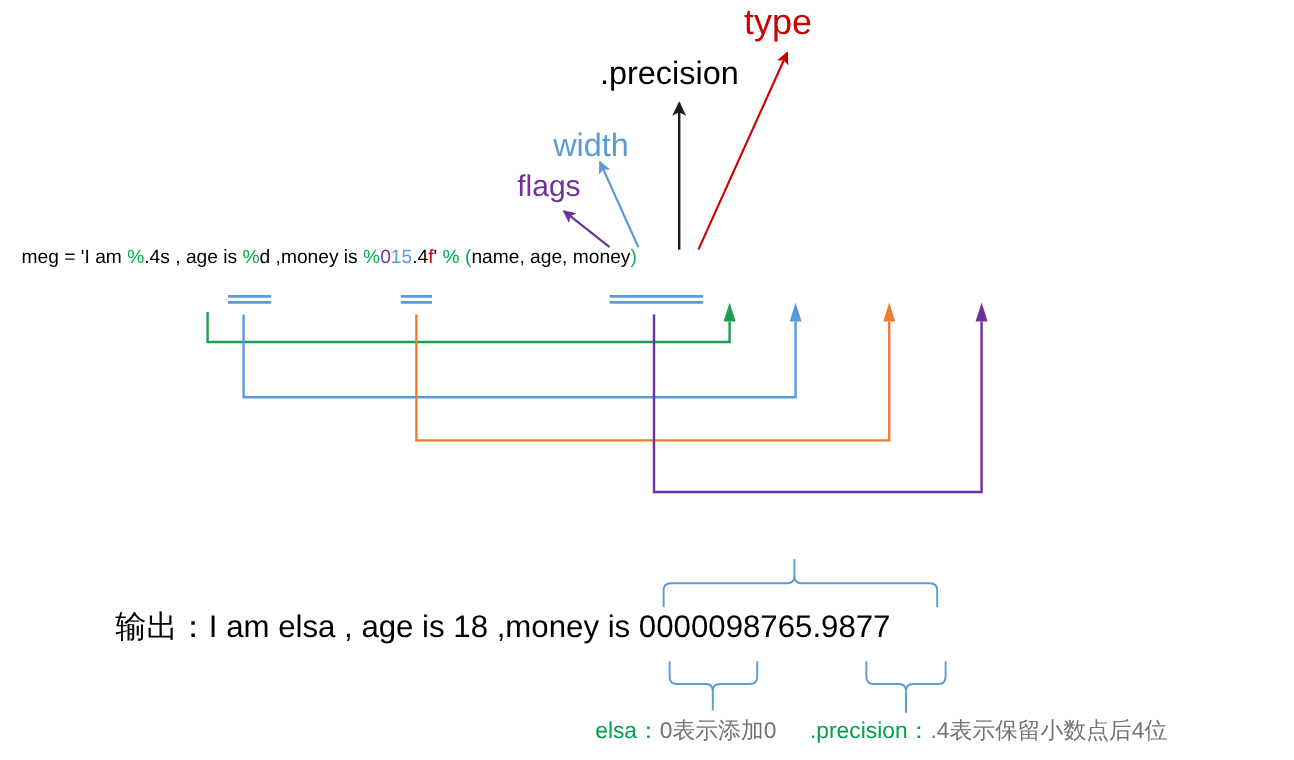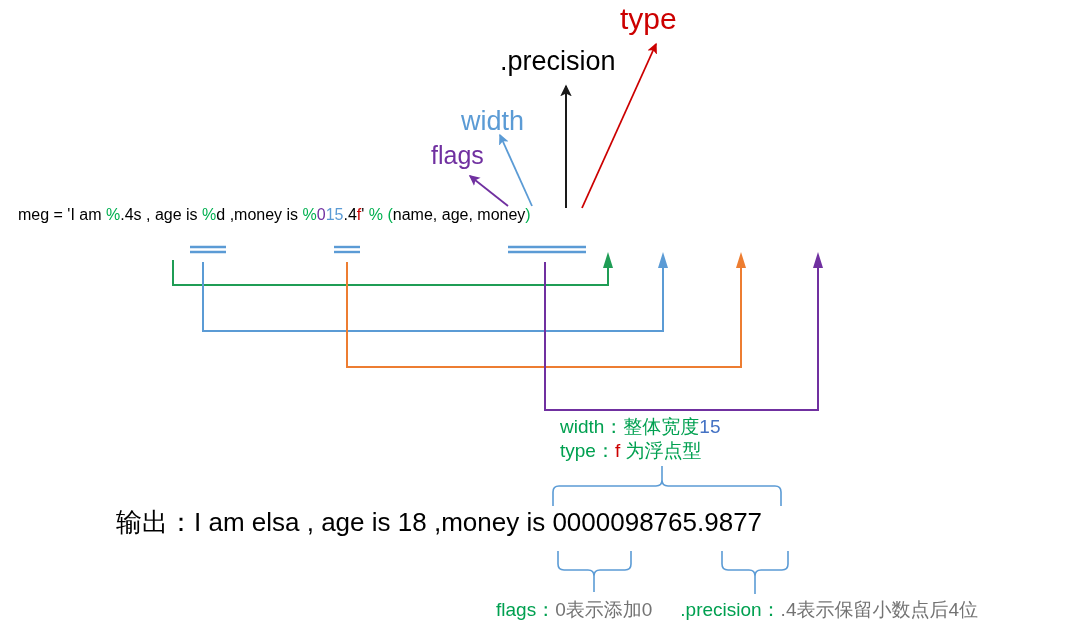--- a/index.html
+++ b/index.html
@@ -62,21 +62,20 @@
   .c-red    { color: #cc0000; }
   .c-black  { color: #000000; }
 
   
   .outline {
     left: 96px; top: 509px;
     font-size: 26px;
     line-height: 1;
     white-space: nowrap;
     color: #000000;
-    margin-left: 20px;
   }
 
   
   .note {
     white-space: nowrap;
     line-height: 1.28;
     font-size: 19px;
   }
   .note-top {
     left: 560px; top: 415px;
@@ -111,31 +110,23 @@
   <div class="abs lbl lbl-flags">flags</div>
 
   <div class="abs codeline">
     <span class="c-black">meg = 'I am </span><span class="c-green">%</span><span class="c-black">.4s , age is </span><span class="c-green">%</span><span class="c-black">d ,money is </span><span class="c-green">%</span><span class="c-purple">0</span><span class="c-blue">15</span><span class="c-black">.4</span><span class="c-red">f</span><span class="c-black">'</span><span class="c-black"> </span><span class="c-green">%</span><span class="c-black"> </span><span class="c-green">(</span><span class="c-black">name, age, money</span><span class="c-green">)</span>
   </div>
 
   <div class="abs outline">
     <span>输出：</span><span>I am elsa , age is 18 ,money is 0000098765.9877</span>
   </div>
 
-  <div class="abs note note-top">
-    <div>
-      <span>width：</span><span>整体宽度</span><span class="n-blue">15</span>
-    </div>
-    <div>
-      <span>type：</span><span class="n-red">f</span><span> 为浮点型</span>
-    </div>
-  </div>
 
   <div class="abs note-bottom note">
-    <span>flags：</span><span class="n-purple">0表示添加0</span><span class="nb-gap"></span><span>.precision：</span><span class="n-purple">.4表示保留小数点后4位</span>
+    <span>elsa：</span><span class="n-purple">0表示添加0</span><span class="nb-gap"></span><span>.precision：</span><span class="n-purple">.4表示保留小数点后4位</span>
   </div>
 
   <svg class="overlay" viewBox="0 0 1078 633">
     <defs>
       <marker id="ah-purple" markerWidth="7" markerHeight="7" refX="5.2" refY="3.5" orient="auto" markerUnits="strokeWidth">
         <path d="M0,0.6 L6,3.5 L0,6.4 L1.4,3.5 Z" fill="#7030a0"></path>
       </marker>
       <marker id="ah-blue" markerWidth="7" markerHeight="7" refX="5.2" refY="3.5" orient="auto" markerUnits="strokeWidth">
         <path d="M0,0.6 L6,3.5 L0,6.4 L1.4,3.5 Z" fill="#5b9bd5"></path>
       </marker>

